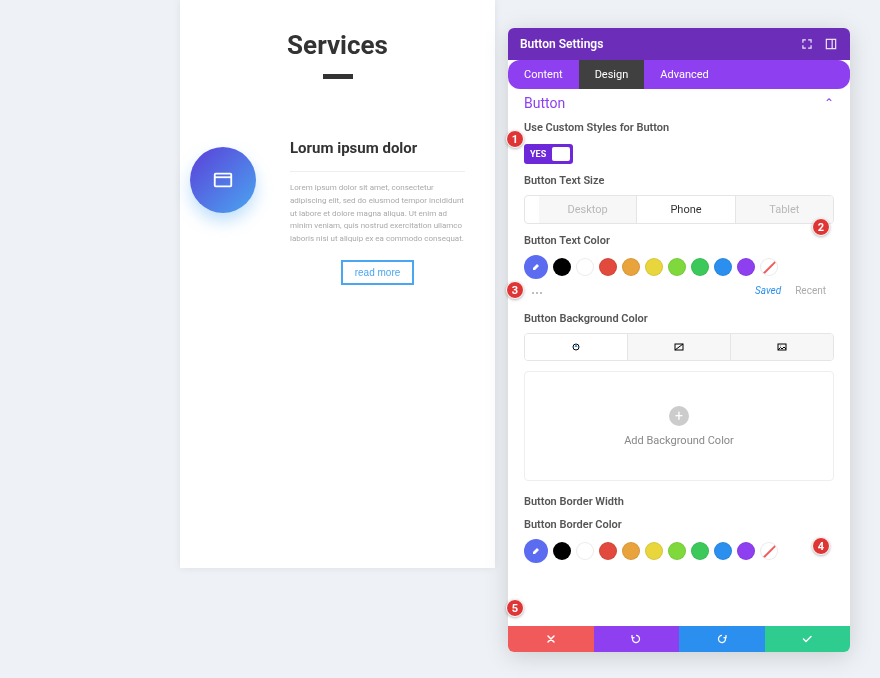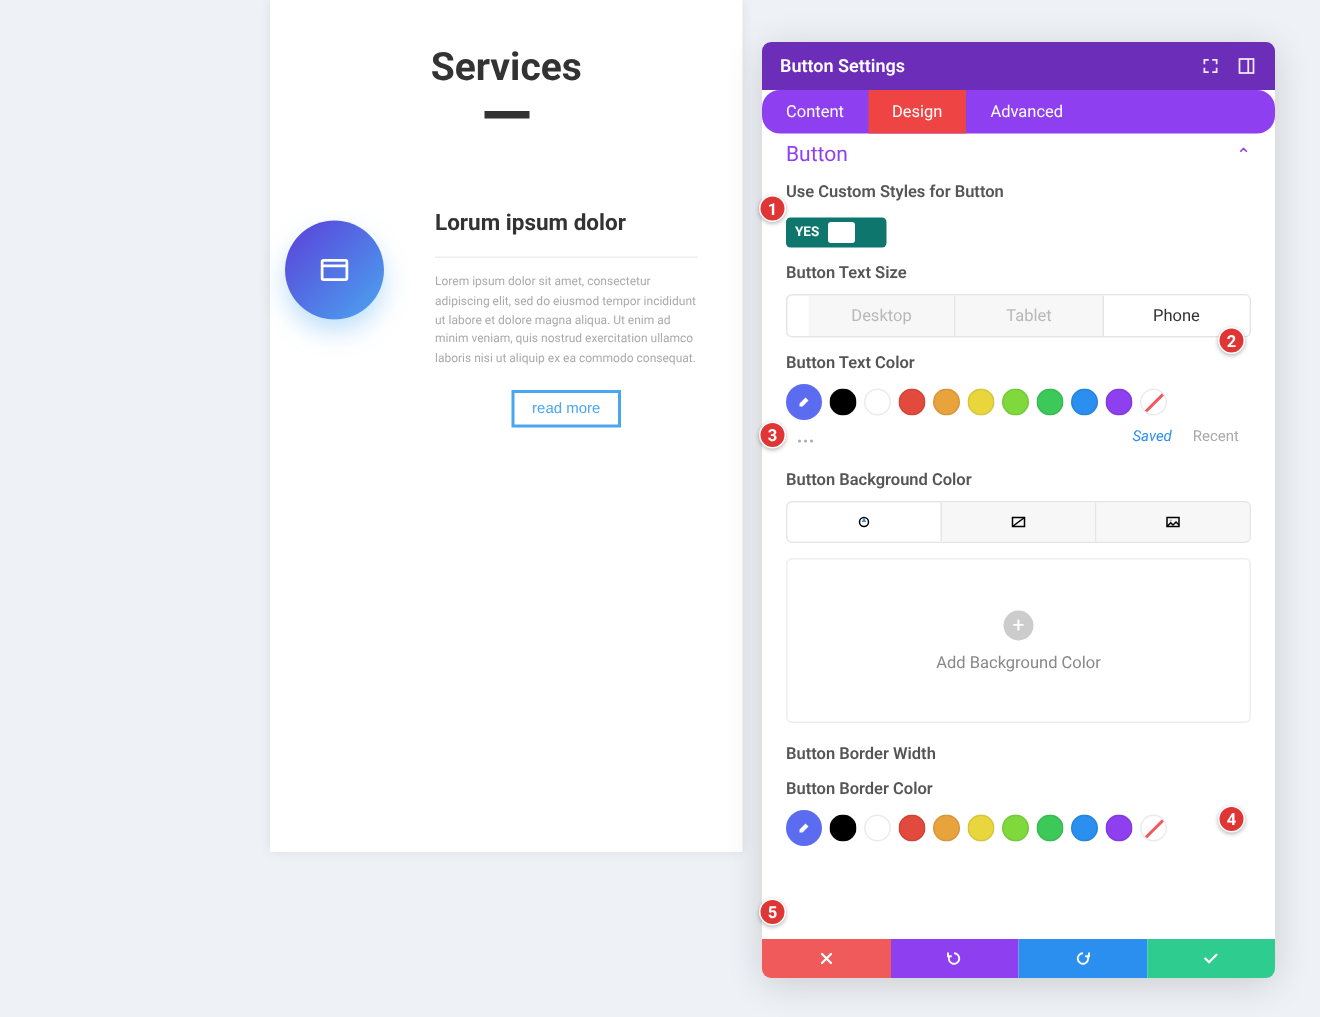--- a/index.html
+++ b/index.html
@@ -17,28 +17,28 @@
 .card-title-hr { border: none; border-top: 1px solid #eee; margin-bottom: 10px; }
 .card-text { font-size: 8px; color: #aaa; line-height: 1.6; margin-bottom: 14px; }
 .card-btn { display: inline-block; border: 2px solid #4aa6f0; color: #4aa6f0; font-size: 10px; padding: 5px 12px; background: transparent; cursor: pointer; }
 
 .settings-panel { position: absolute; right: 30px; top: 28px; width: 342px; height: 624px; background: #fff; border-radius: 6px; box-shadow: 0 4px 24px rgba(0,0,0,0.15); display: flex; flex-direction: column; overflow: hidden; }
 .panel-header { background: #6c2eb9; color: #fff; height: 32px; display: flex; align-items: center; padding: 0 12px; font-size: 12px; font-weight: 600; }
 .panel-header .spacer { flex: 1; }
 .header-icon { width: 14px; height: 14px; margin-left: 10px; cursor: pointer; opacity: 0.9; }
 .tabs { display: flex; background: #8e3ff0; border-radius: 12px; }
 .tab { flex: 0 0 auto; padding: 8px 16px; font-size: 11px; color: #fff; cursor: pointer; }
-.tab.active { background: #ef4444; }
+.tab.active { background: #404040; }
 .panel-body { flex: 1; overflow-y: auto; padding: 6px 16px 10px; position: relative; }
 .panel-body::-webkit-scrollbar { width: 4px; }
 .section-header { display: flex; align-items: center; justify-content: space-between; color: #8e3ff0; font-size: 14px; font-weight: 400; margin-bottom: 10px; }
 .section-header .chev { color: #8e3ff0; font-size: 12px; }
 .field-label { font-size: 11px; color: #555; font-weight: 600; margin: 10px 0 8px; display: block; }
 
-.toggle { display: inline-flex; align-items: center; background: #0f766e; border-radius: 3px; height: 20px; padding: 0 21px 0 6px; cursor: pointer; }
+.toggle { display: inline-flex; align-items: center; background: #6d28d9; border-radius: 3px; height: 20px; padding: 0 3px 0 6px; cursor: pointer; }
 .toggle-text { color: #fff; font-size: 9px; font-weight: 700; margin-right: 6px; }
 .toggle-knob { width: 18px; height: 14px; background: #fff; border-radius: 2px; }
 
 .device-tabs { display: flex; border: 1px solid #e5e5e5; border-radius: 4px; overflow: hidden; margin-bottom: 10px; padding-left: 14px; }
 .device-tab { flex: 1; text-align: center; font-size: 11px; color: #b8b8b8; padding: 7px 0; background: #f7f7f7; cursor: pointer; border-right: 1px solid #e5e5e5; }
 .device-tab:last-child { border-right: none; }
 .device-tab.active { background: #fff; color: #333; }
 
 .slider-row { display: flex; align-items: center; gap: 12px; margin-bottom: 6px; }
 .slider-track { flex: 1; height: 3px; background: #e5e5e5; border-radius: 2px; position: relative; cursor: pointer; }
@@ -128,22 +128,22 @@
 
     <span class="field-label">Use Custom Styles for Button</span>
     <div class="toggle">
       <span class="toggle-text">YES</span>
       <span class="toggle-knob"></span>
     </div>
 
     <span class="field-label">Button Text Size</span>
     <div class="device-tabs">
       <div class="device-tab">Desktop</div>
+      <div class="device-tab active">Phone</div>
       <div class="device-tab">Tablet</div>
-      <div class="device-tab active">Phone</div>
     </div>
 
     <span class="field-label">Button Text Color</span>
     <div class="swatch-row">
       <div class="swatch active" style="background:#5b6cf0">
         <svg viewBox="0 0 24 24">
             <path d="M20 4l-4 4-2-2-8 8v4h4l8-8-2-2 4-4z"></path>
           </svg>
       </div>
       <div class="swatch" style="background:#000"></div>

